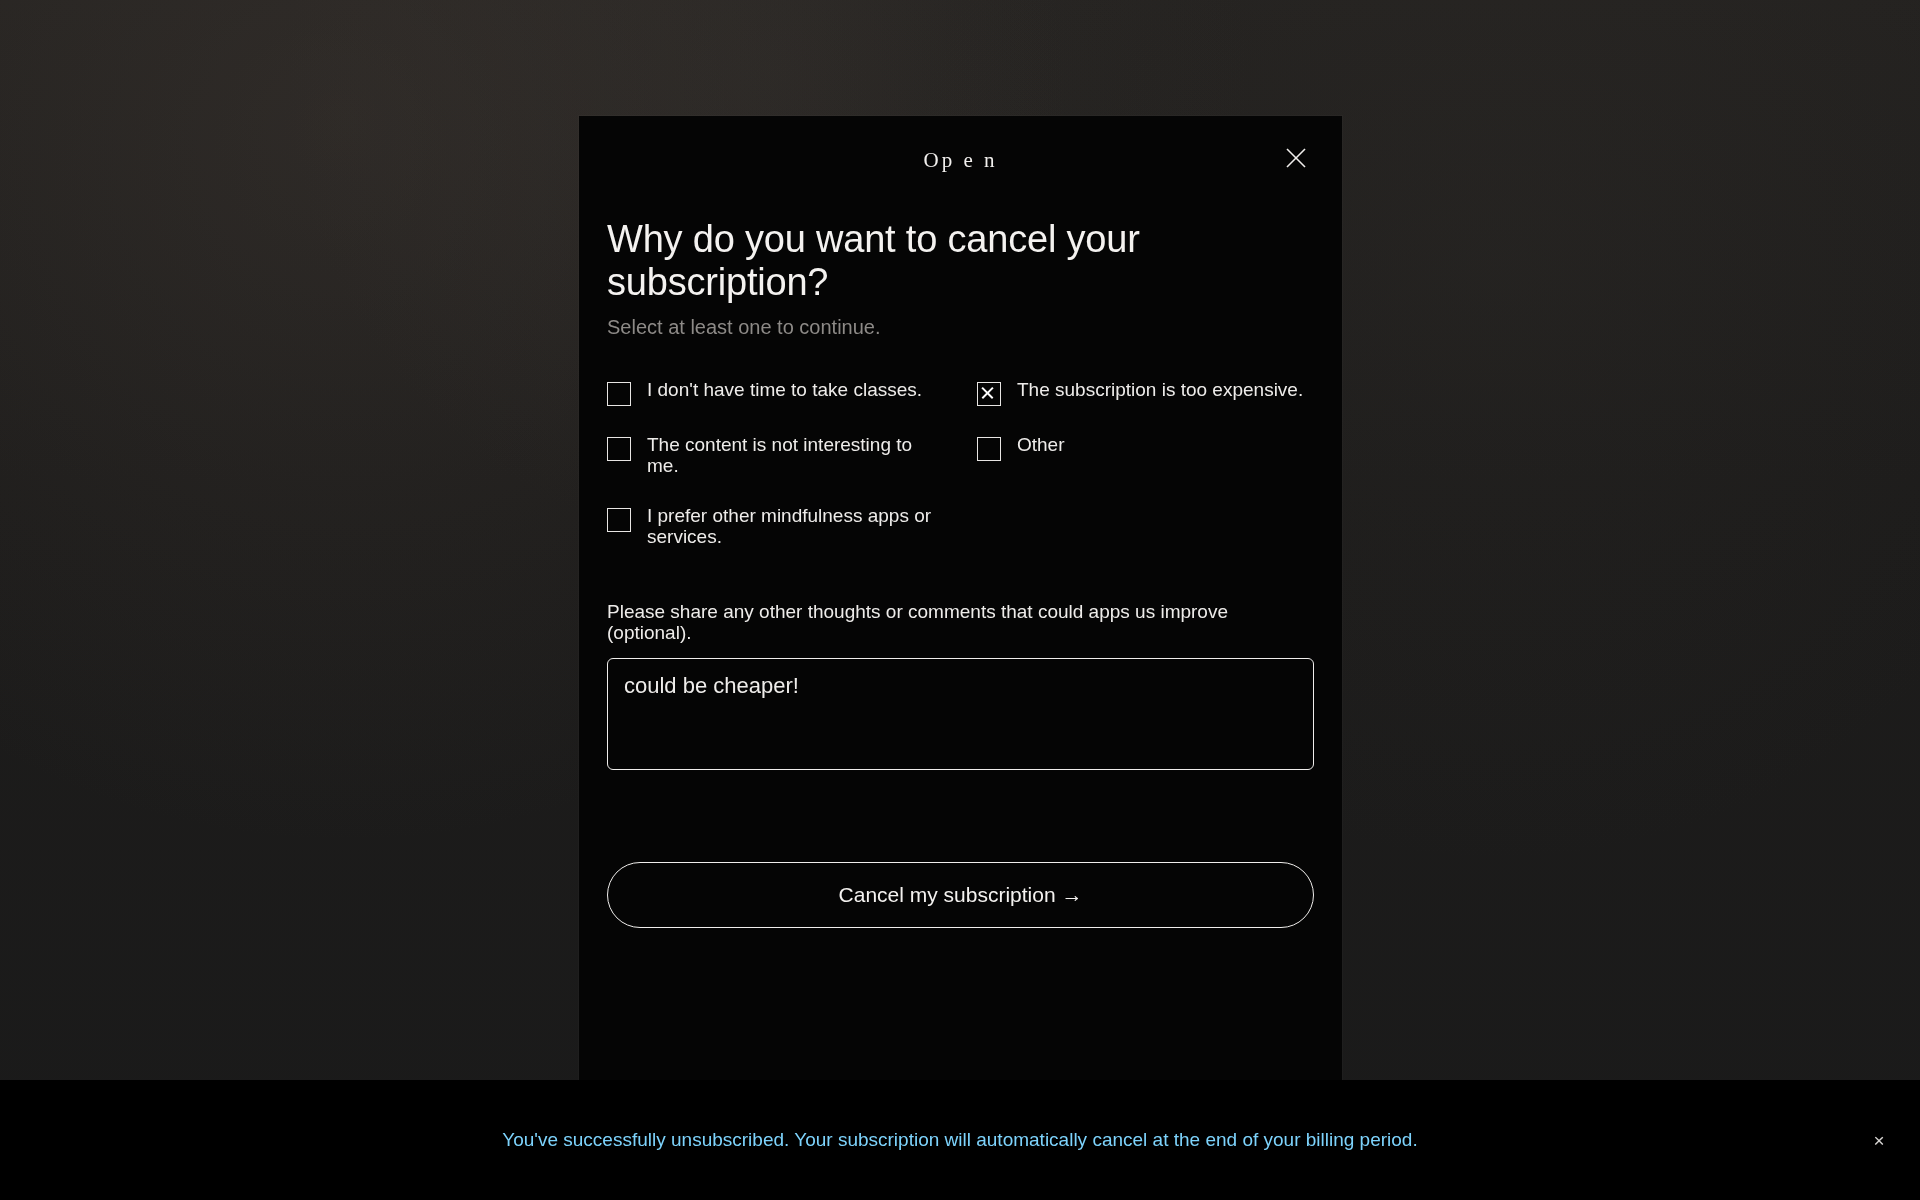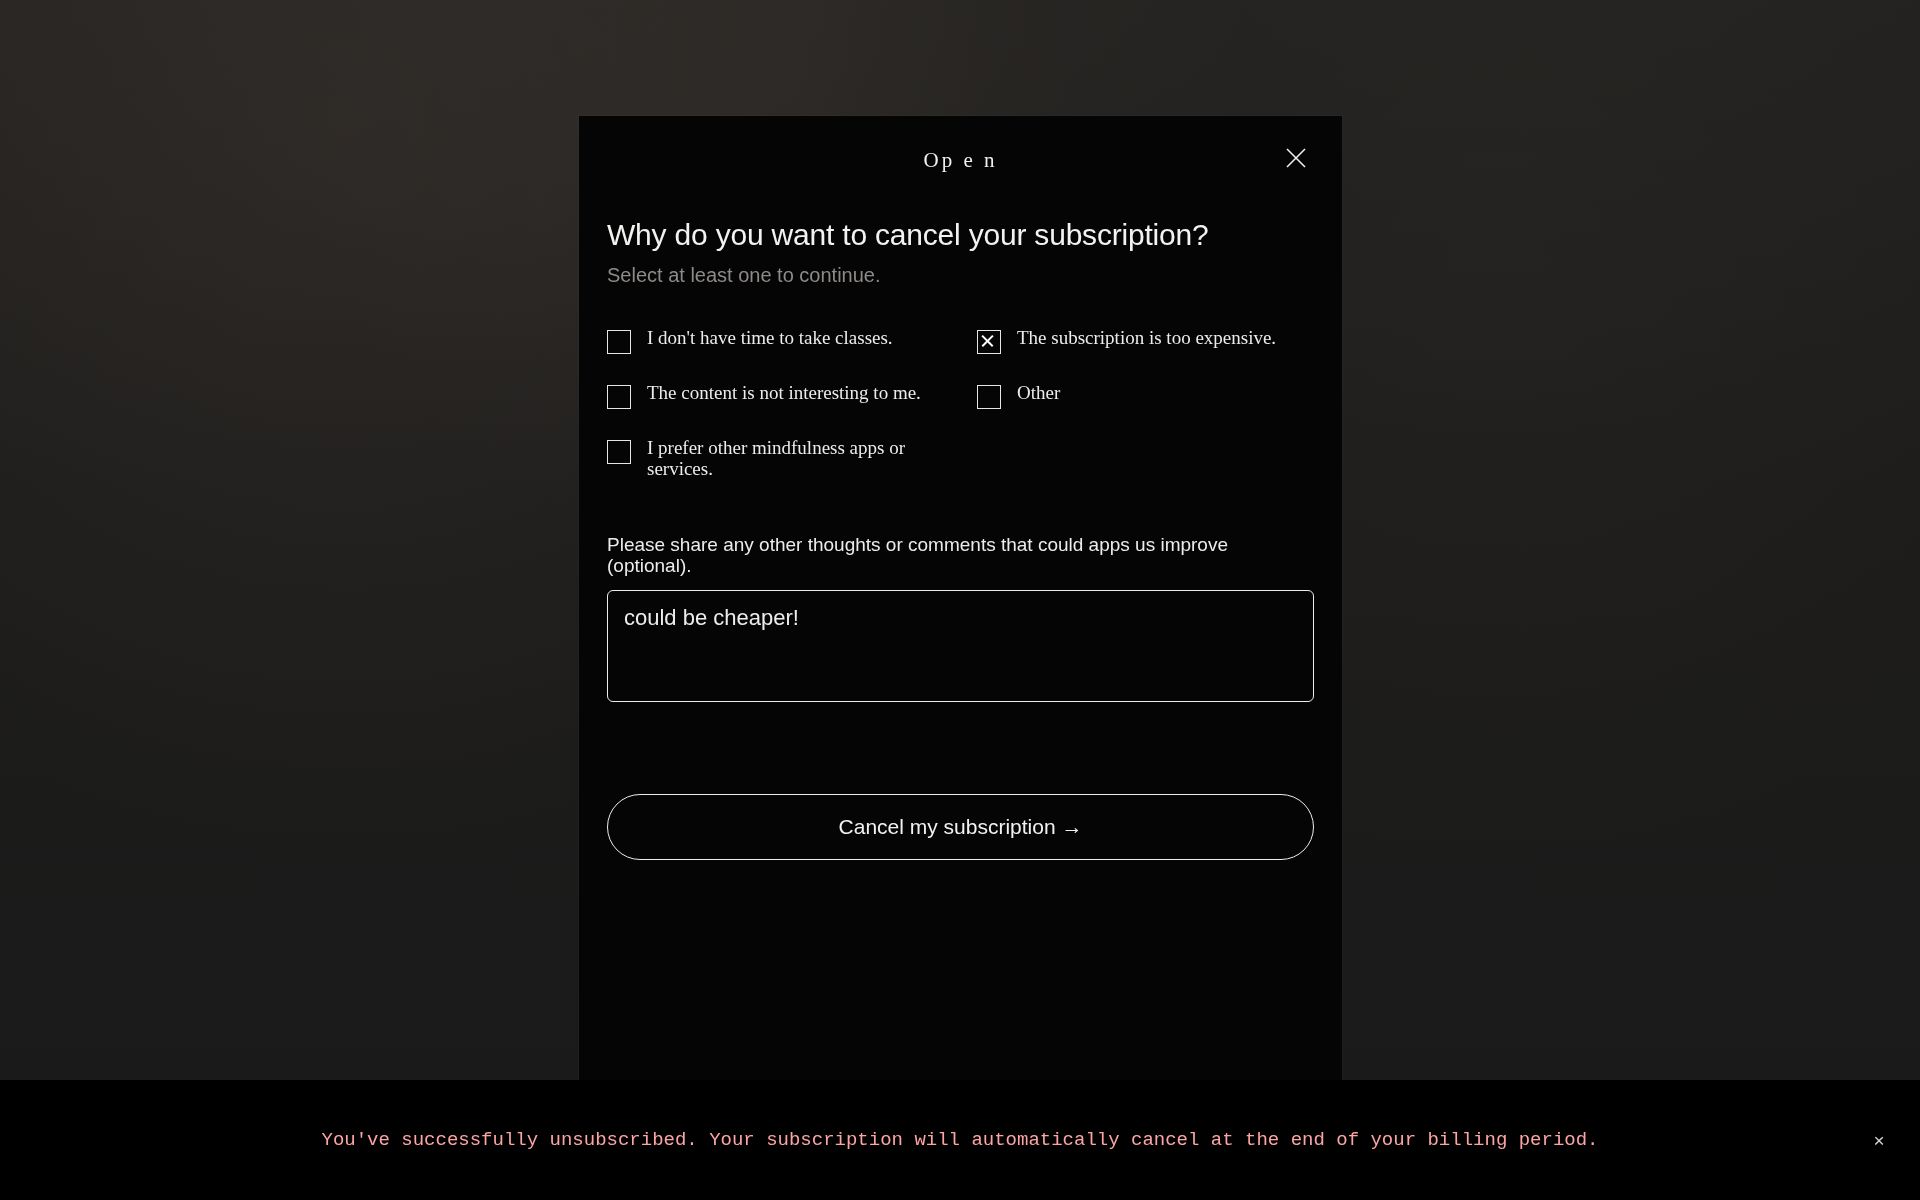--- a/index.html
+++ b/index.html
@@ -64,39 +64,38 @@
     cursor: pointer;
   }
   .close-btn svg { display: block; }
 
   .modal-body {
     padding: 0 28px 0 28px;
   }
 
   .headline {
     color: #f4f2f0;
-    font-size: 30px;
+    font-size: 38px;
     font-weight: 400;
     margin: 16px 0 0 0;
     letter-spacing: -0.2px;
   }
 
   .subhead {
     color: #8d8a87;
     font-size: 20px;
     margin-top: 12px;
     font-weight: 400;
   }
 
   .options {
     margin-top: 40px;
     display: grid;
     grid-template-columns: 370px 1fr;
     column-gap: 0px;
-    font-family: Liberation Serif, serif;
   }
 
   .col {
     display: flex;
     flex-direction: column;
   }
 
   .option {
     display: flex;
     align-items: flex-start;
@@ -183,25 +182,24 @@
     bottom: 0;
     width: 1920px;
     height: 120px;
     background: #000000;
     display: flex;
     align-items: center;
     justify-content: center;
   }
 
   .toast-text {
-    color: #fca5a5;
+    color: #7dd3fc;
     font-size: 19px;
     font-weight: 400;
     text-align: center;
-    font-family: Liberation Mono, monospace;
   }
 
   .toast-close {
     position: absolute;
     right: 28px;
     top: 50%;
     transform: translateY(-50%);
     width: 26px;
     height: 26px;
     display: flex;

